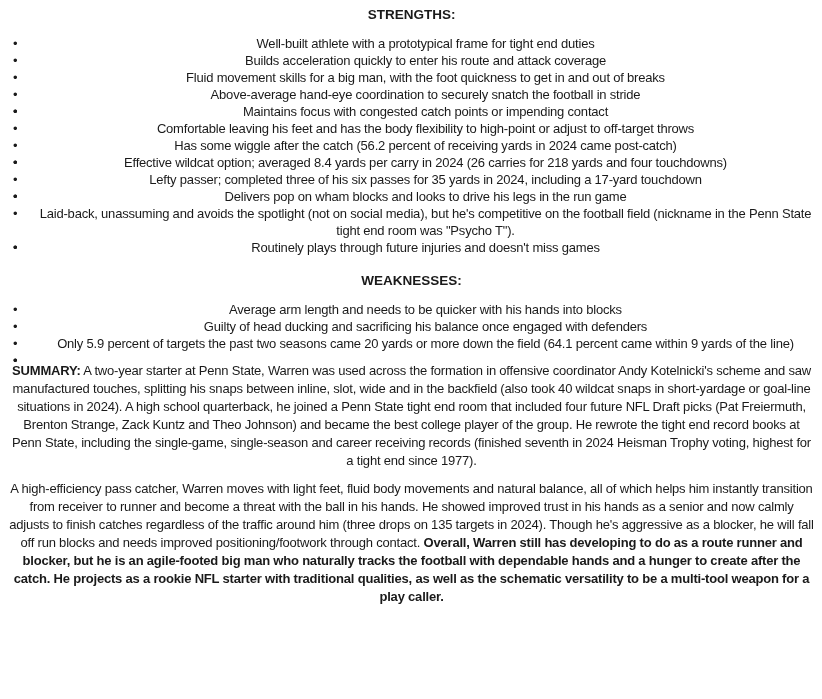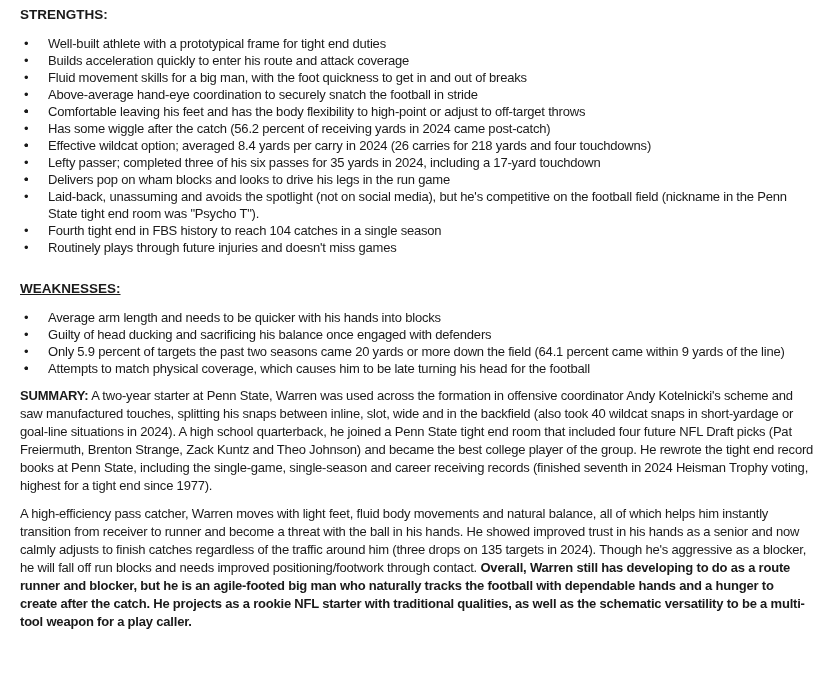--- a/index.html
+++ b/index.html
@@ -4,38 +4,38 @@
 <style>
   html, body {
     margin: 0;
     padding: 0;
     background: #ffffff;
   }
   .doc {
     width: 822px;
     height: 699px;
     box-sizing: border-box;
-    padding: 6px 8px 0 20px;
+    padding: 6px 8px 0 9px;
     overflow: hidden;
     background: #ffffff;
     color: #1a1a1a;
     font-family: "Liberation Sans", "DejaVu Sans", sans-serif;
     font-size: 13px;
     letter-spacing: -0.2px;
+    text-align: center;
   }
   .section-heading {
     font-size: 13.5px;
     font-weight: 700;
     line-height: 17px;
     margin: 0 0 12px 0;
     letter-spacing: 0;
   }
   .section-heading.spaced {
-    margin-top: 24px;
-    text-decoration: underline;
+    margin-top: 16px;
   }
   ul.bullet-list {
     list-style: none;
     margin: 0;
     padding: 0;
   }
   ul.bullet-list li {
     position: relative;
     padding-left: 28px;
     line-height: 17px;
@@ -60,41 +60,41 @@
 <div class="doc">
 
   <h3 class="section-heading">STRENGTHS:</h3>
 
   <ul class="bullet-list">
       <li><span class="dot">•</span><span>Well-built athlete with a prototypical frame for tight end duties</span></li>
       <li><span class="dot">•</span><span>Builds acceleration quickly to enter his route and attack coverage</span></li>
       <li><span class="dot">•</span><span>Fluid movement skills for a big man, with the foot quickness to get in and out of breaks</span></li>
       <li><span class="dot">•</span><span>Above-average hand-eye coordination to securely snatch the football in stride</span></li>
       <li><span class="dot">•</span></li>
-      <li><span class="dot">•</span></li>
+      <li><span class="dot">•</span><span>Maintains focus with congested catch points or impending contact</span></li>
       <li><span class="dot">•</span><span>Comfortable leaving his feet and has the body flexibility to high-point or adjust to off-target throws</span></li>
       <li><span class="dot">•</span><span>Has some wiggle after the catch (56.2 percent of receiving yards in 2024 came post-catch)</span></li>
       <li><span class="dot">•</span></li>
       <li><span class="dot">•</span><span>Effective wildcat option; averaged 8.4 yards per carry in 2024 (26 carries for 218 yards and four touchdowns)</span></li>
       <li><span class="dot">•</span><span>Lefty passer; completed three of his six passes for 35 yards in 2024, including a 17-yard touchdown</span></li>
       <li><span class="dot">•</span></li>
       <li><span class="dot">•</span><span>Delivers pop on wham blocks and looks to drive his legs in the run game</span></li>
       <li><span class="dot">•</span><span>Laid-back, unassuming and avoids the spotlight (not on social media), but he's competitive on the football field (nickname in the Penn State tight end room was "Psycho T").</span></li>
-      <li><span class="dot">•</span><span>Fourth tight end in FBS history to reach 104 catches in a single season</span></li>
+      <li><span class="dot">•</span></li>
       <li><span class="dot">•</span><span>Routinely plays through future injuries and doesn't miss games</span></li>
     </ul>
 
   <h3 class="section-heading spaced">WEAKNESSES:</h3>
 
   <ul class="bullet-list">
       <li><span class="dot">•</span><span>Average arm length and needs to be quicker with his hands into blocks</span></li>
       <li><span class="dot">•</span><span>Guilty of head ducking and sacrificing his balance once engaged with defenders</span></li>
       <li><span class="dot">•</span><span>Only 5.9 percent of targets the past two seasons came 20 yards or more down the field (64.1 percent came within 9 yards of the line)</span></li>
       <li><span class="dot">•</span></li>
-      <li><span class="dot">•</span><span>Attempts to match physical coverage, which causes him to be late turning his head for the football</span></li>
+      <li><span class="dot">•</span></li>
     </ul>
 
   <p class="para">
     <b class="label">SUMMARY:</b>
     <span>A two-year starter at Penn State, Warren was used across the formation in offensive coordinator Andy Kotelnicki's scheme and saw manufactured touches, splitting his snaps between inline, slot, wide and in the backfield (also took 40 wildcat snaps in short-yardage or goal-line situations in 2024). A high school quarterback, he joined a Penn State tight end room that included four future NFL Draft picks (Pat Freiermuth, Brenton Strange, Zack Kuntz and Theo Johnson) and became the best college player of the group. He rewrote the tight end record books at Penn State, including the single-game, single-season and career receiving records (finished seventh in 2024 Heisman Trophy voting, highest for a tight end since 1977).</span>
   </p>
 
   <p class="para">
     <span>A high-efficiency pass catcher, Warren moves with light feet, fluid body movements and natural balance, all of which helps him instantly transition from receiver to runner and become a threat with the ball in his hands. He showed improved trust in his hands as a senior and now calmly adjusts to finish catches regardless of the traffic around him (three drops on 135 targets in 2024). Though he's aggressive as a blocker, he will fall off run blocks and needs improved positioning/footwork through contact.</span>
     <b>Overall, Warren still has developing to do as a route runner and blocker, but he is an agile-footed big man who naturally tracks the football with dependable hands and a hunger to create after the catch. He projects as a rookie NFL starter with traditional qualities, as well as the schematic versatility to be a multi-tool weapon for a play caller.</b>

